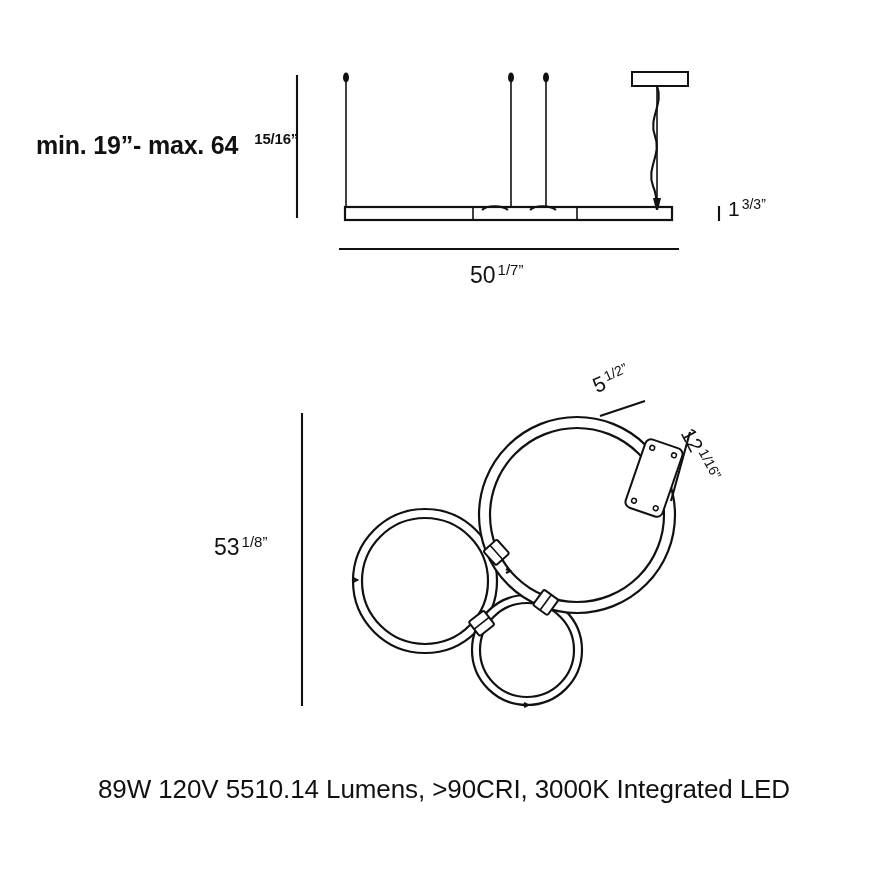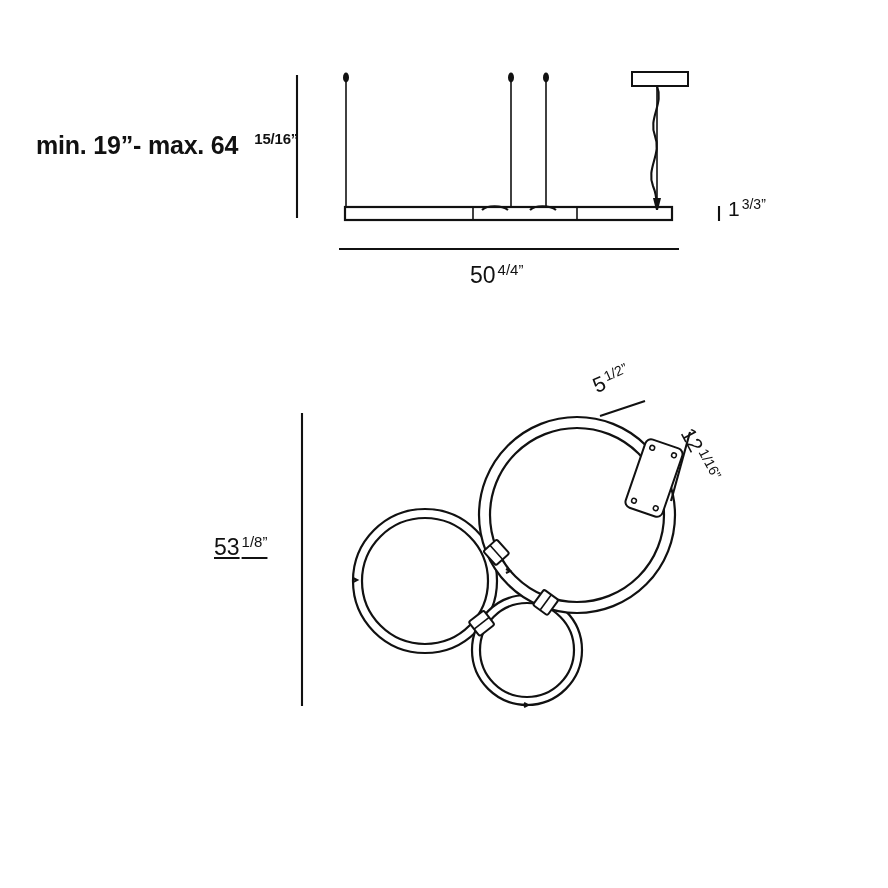--- a/index.html
+++ b/index.html
@@ -80,21 +80,20 @@
     vertical-align: 8px;
     margin-left: 2px;
   }
 
   
   .ring-height {
     left: 214px;
     top: 534px;
     font-size: 23px;
     font-weight: 400;
-    text-decoration: underline;
   }
   .ring-height .frac {
     font-size: 15px;
     vertical-align: 8px;
     margin-left: 2px;
   }
 
   
   .callout-section {
     left: 589px;
@@ -248,29 +247,30 @@
 
   <div class="lbl elev-range">
     <span>min. 19”- max. 64</span><span class="frac">15/16”</span>
   </div>
 
   <div class="lbl bar-thick">
     <span>1</span><span class="frac">3/3”</span>
   </div>
 
   <div class="lbl bar-width">
-    <span>50</span><span class="frac">4/4”</span>
+    <span>50</span><span class="frac">1/7”</span>
   </div>
 
   <div class="lbl ring-height">
     <span>53</span><span class="frac">1/8”</span>
   </div>
 
   <div class="lbl callout-section">
     <span>5</span><span class="frac">1/2”</span>
   </div>
 
   <div class="lbl callout-driver">
     <span>12</span><span class="frac">1/16”</span>
   </div>
 
+  <div class="spec-caption">89W 120V 5510.14 Lumens, &gt;90CRI, 3000K Integrated LED</div>
 
 </div>
 
 </body></html>

